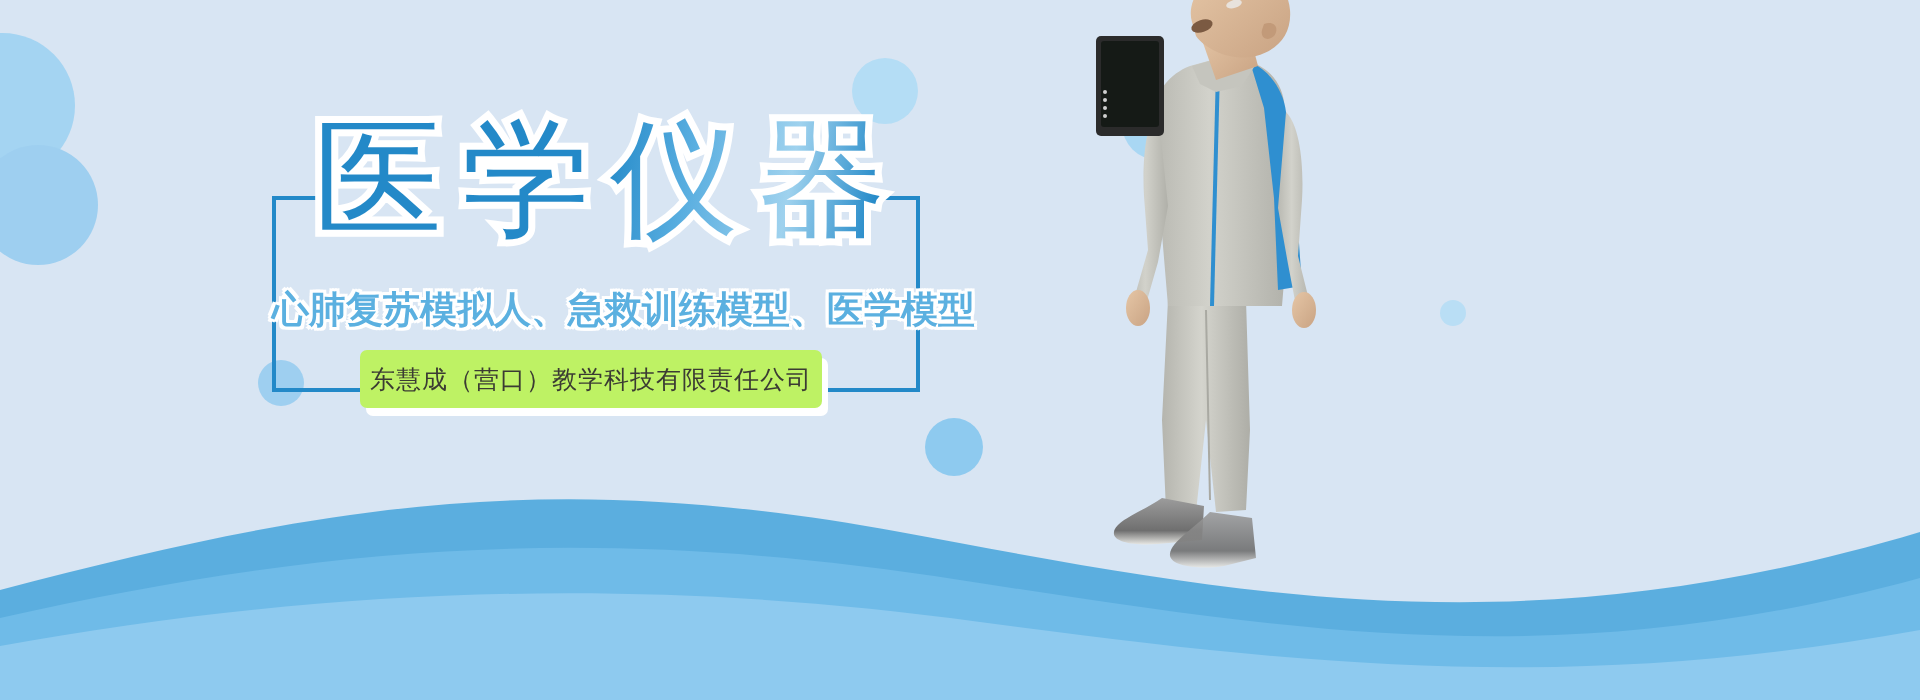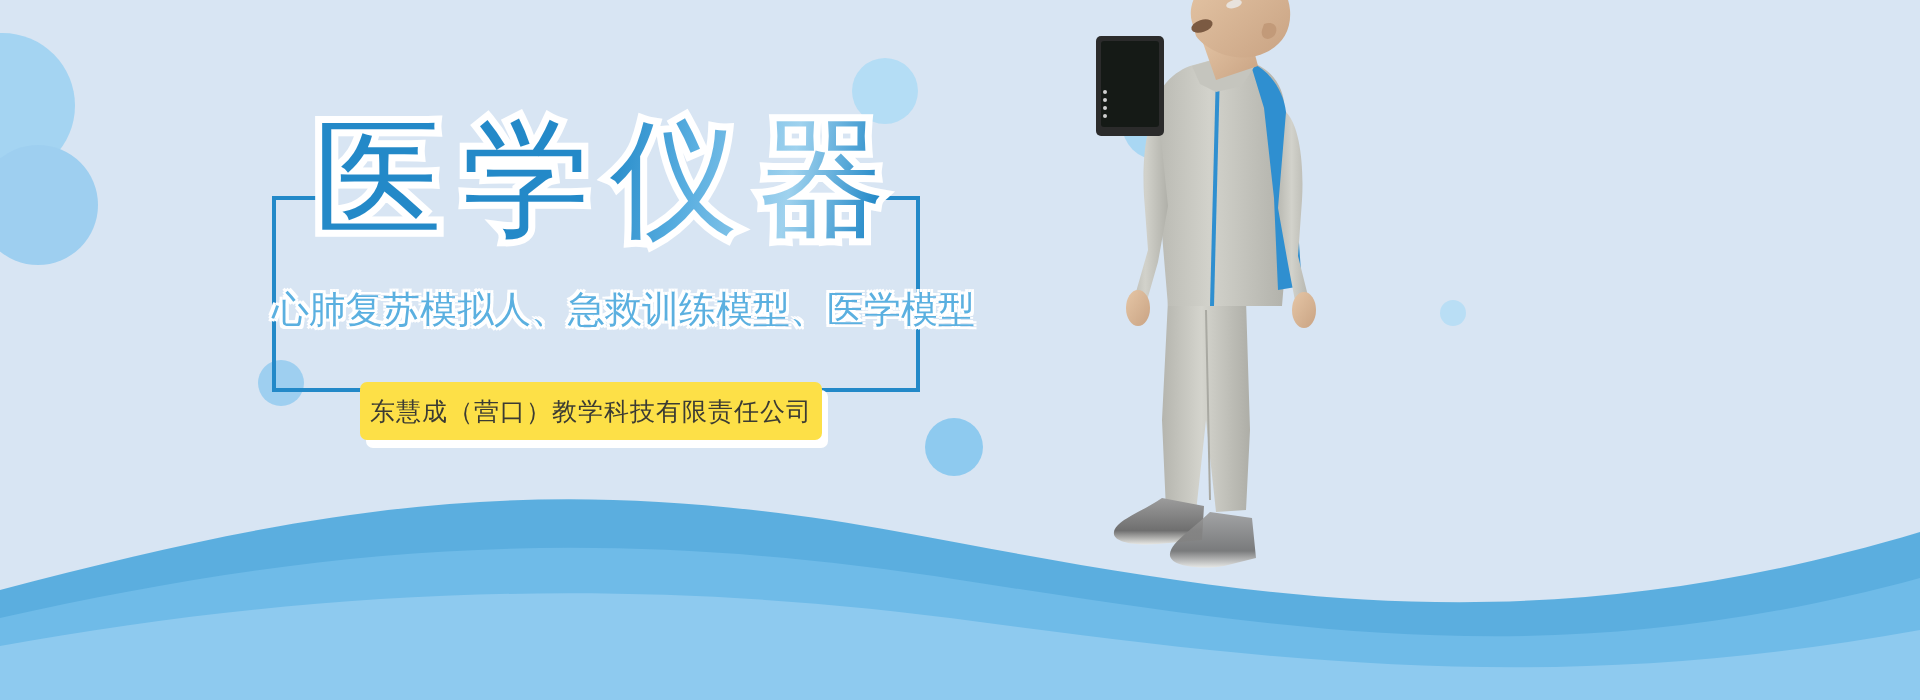--- a/index.html
+++ b/index.html
@@ -41,33 +41,33 @@
     text-align:center;white-space:nowrap;
   }
   .title-stroke{color:#ffffff;-webkit-text-stroke:14px #ffffff;}
   .title-fill{
     background:linear-gradient(100deg,#2389c8 0%,#2389c8 48%,#59aee0 62%,#9fd2ee 78%,#2389c8 92%);
     -webkit-background-clip:text;background-clip:text;color:transparent;
   }
 
   .subtitle{
     position:absolute;left:272px;top:286px;width:650px;
-    font-size:37px;line-height:48px;font-weight:400;
+    font-size:37px;line-height:48px;font-weight:700;
     color:#5bb0e0;white-space:nowrap;text-align:left;
     text-shadow:
       -3px -3px 0 #fff, 3px -3px 0 #fff, -3px 3px 0 #fff, 3px 3px 0 #fff,
       -3px 0 0 #fff, 3px 0 0 #fff, 0 -3px 0 #fff, 0 3px 0 #fff;
   }
 
   .badge{
     position:absolute;left:360px;top:350px;
     width:462px;height:58px;border-radius:7px;
-    background:#fde047;
+    background:#bef264;
     box-shadow:6px 8px 0 0 #ffffff;
-    display:flex;align-items:center;justify-content:center;margin-top:32px;
+    display:flex;align-items:center;justify-content:center;
   }
   .badge-text{
     font-size:25px;color:#3b3b33;letter-spacing:1px;white-space:nowrap;
   }
 
   
   .figure{position:absolute;left:1050px;top:0;width:400px;height:580px;}
 </style>
 </head>
 <body>

